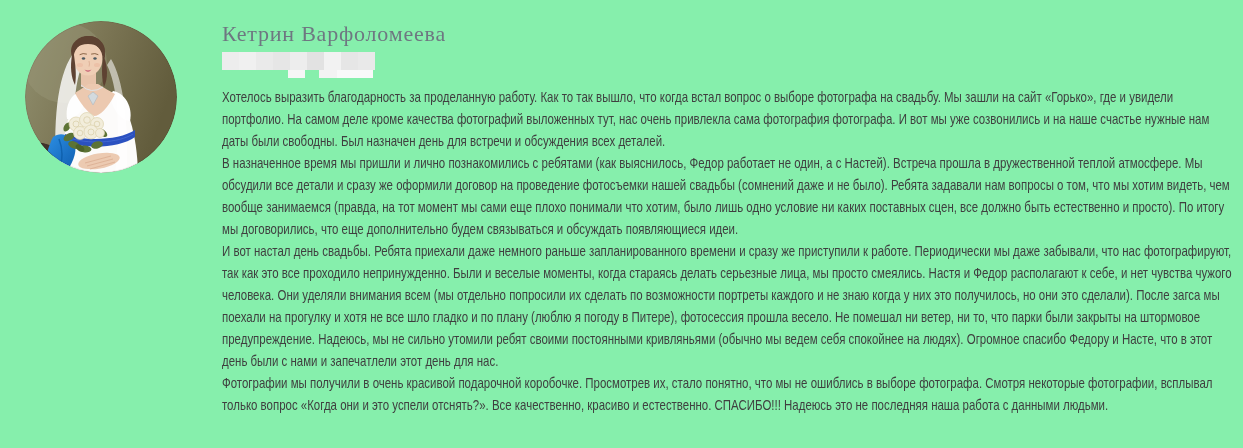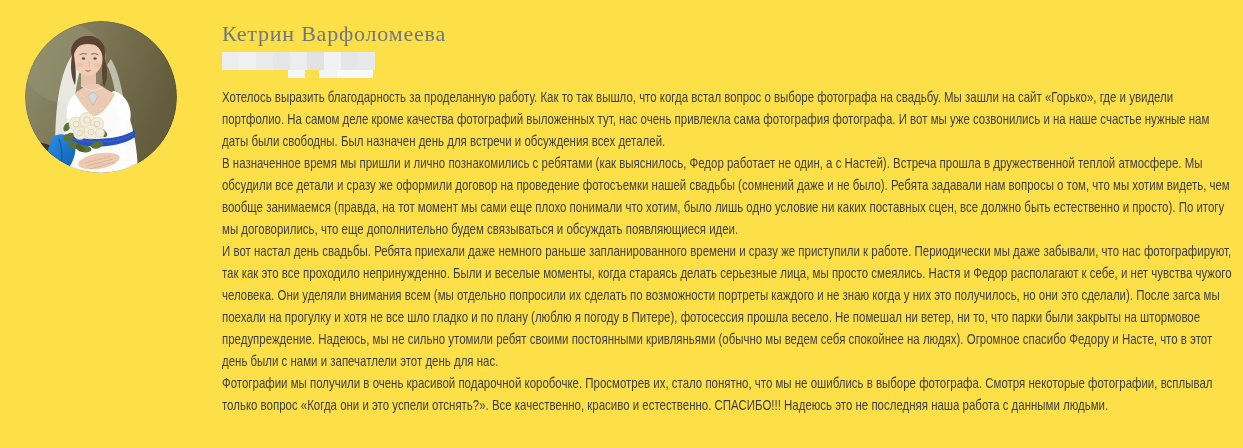--- a/index.html
+++ b/index.html
@@ -8,21 +8,21 @@
     background: #ffffff;
     width: 1243px;
     height: 448px;
     overflow: hidden;
     font-family: "Liberation Sans", sans-serif;
   }
   .page {
     position: relative;
     width: 1243px;
     height: 448px;
-    background: #fde047;
+    background: #86efac;
   }
   
   .avatar {
     position: absolute;
     left: 25px;
     top: 21px;
     width: 152px;
     height: 152px;
     border-radius: 50%;
     overflow: hidden;

